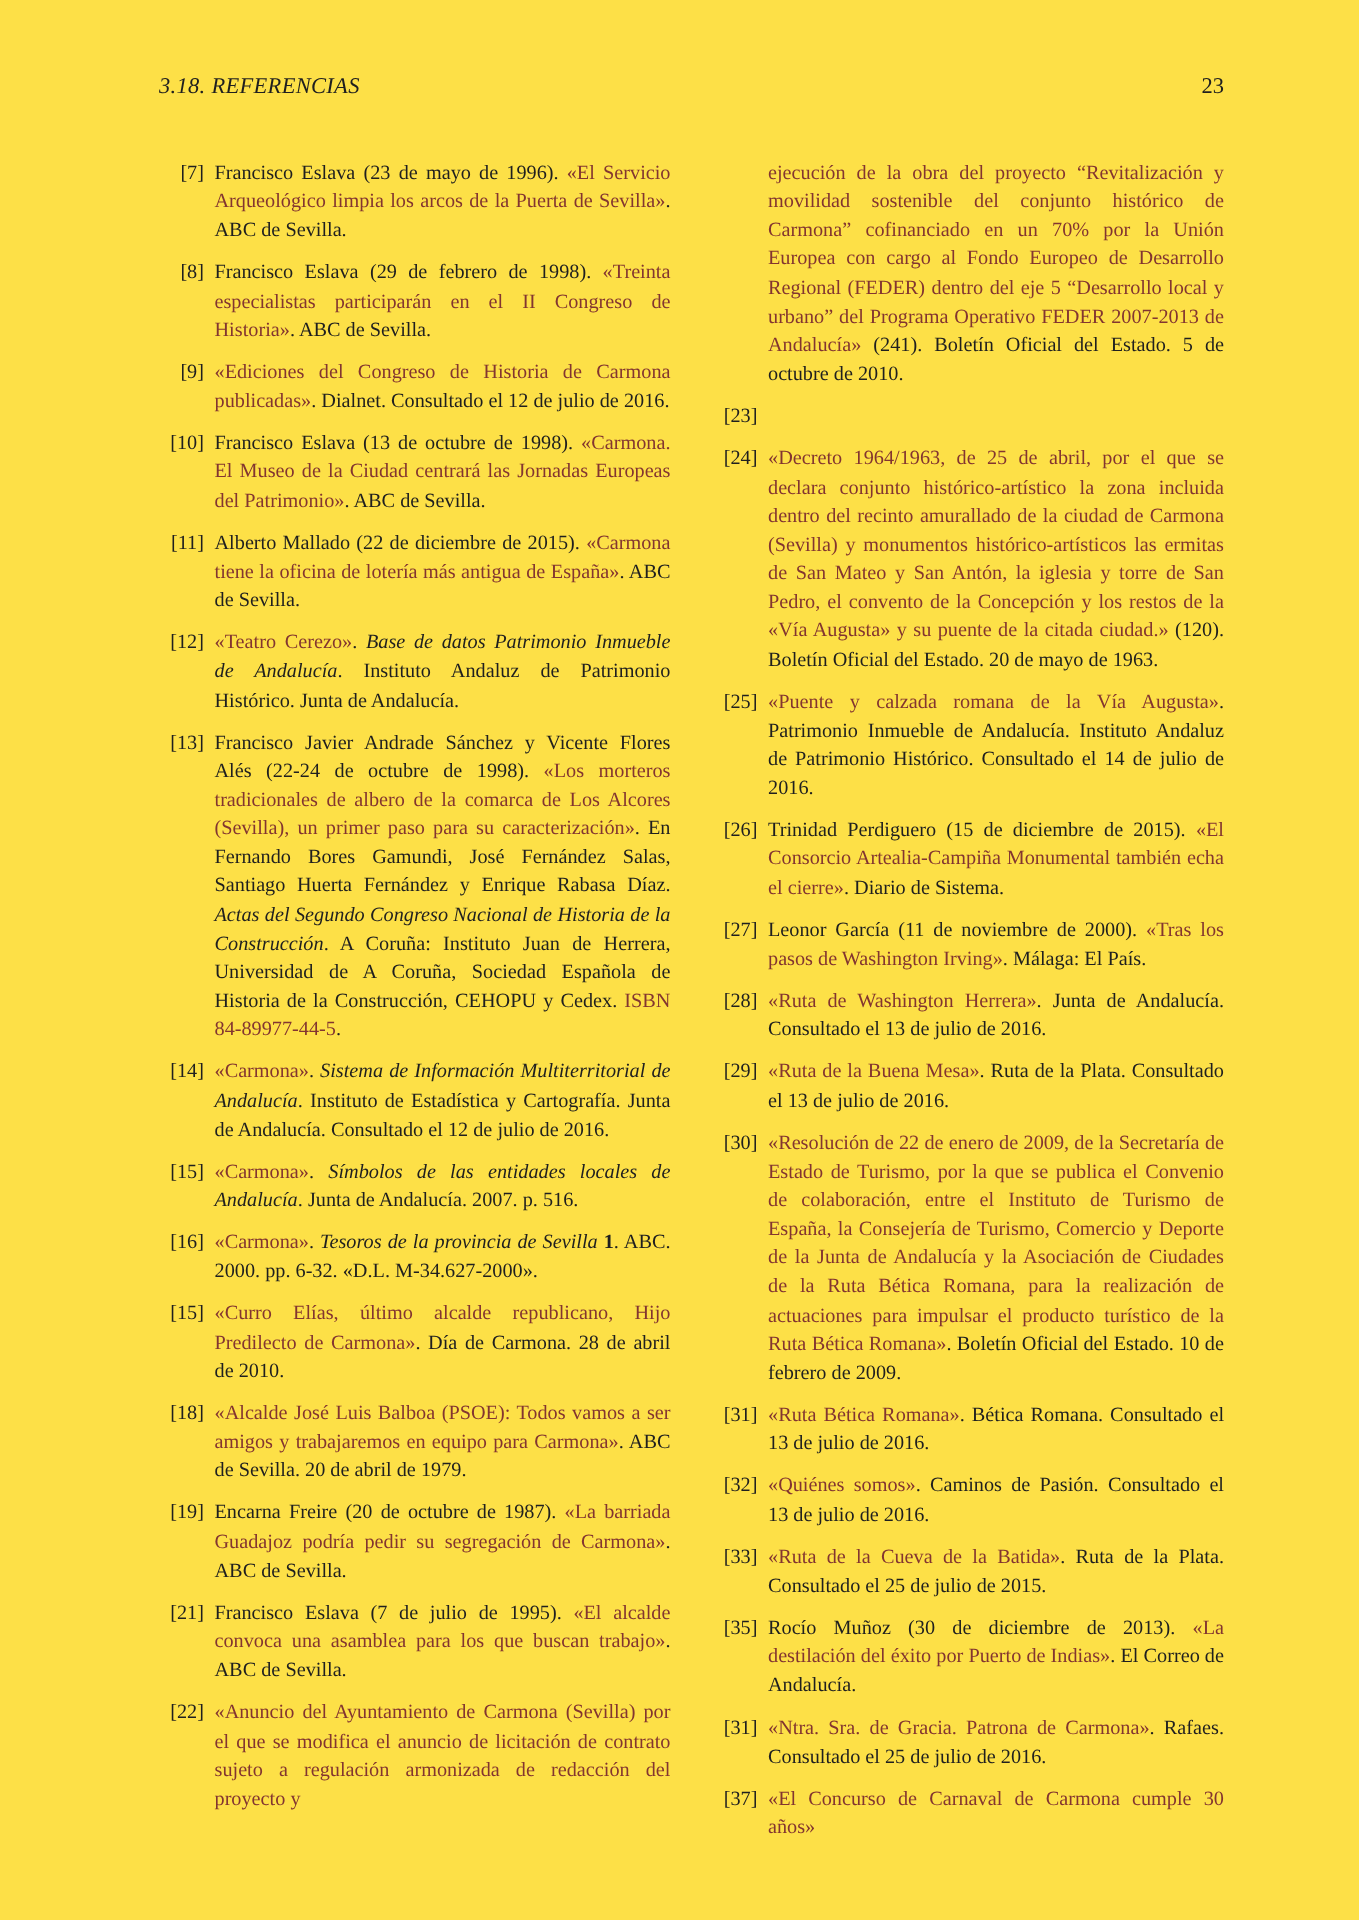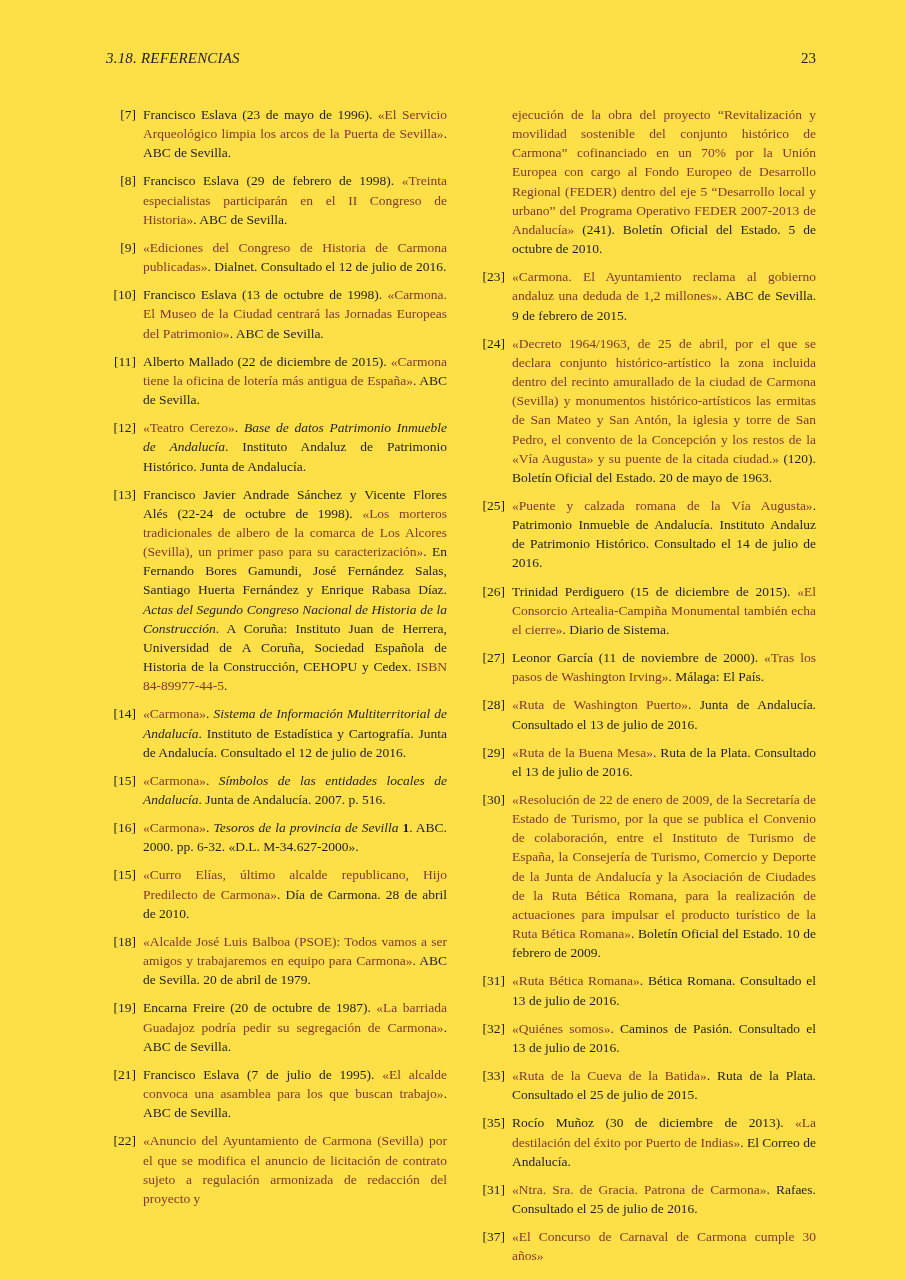--- a/index.html
+++ b/index.html
@@ -122,41 +122,40 @@
           <div class="ref-text"><span class="seg-link">«Anuncio del Ayuntamiento de Carmona (Sevilla) por el que se modifica el anuncio de licitación de contrato sujeto a regulación armonizada de redacción del proyecto y</span></div>
         </div>
       </div>
     <div class="col" id="col-right">
         <div class="ref-item">
           <span class="ref-num"></span>
           <div class="ref-text"><span class="seg-link">ejecución de la obra del proyecto “Revitalización y movilidad sostenible del conjunto histórico de Carmona” cofinanciado en un 70% por la Unión Europea con cargo al Fondo Europeo de Desarrollo Regional (FEDER) dentro del eje 5 “Desarrollo local y urbano” del Programa Operativo FEDER 2007-2013 de Andalucía»</span><span class="seg-plain"> (241). Boletín Oficial del Estado. 5 de octubre de 2010.</span></div>
         </div>
         <div class="ref-item">
           <span class="ref-num">[23]</span>
-          <div class="ref-text"><span class="seg-link">«Carmona. El Ayuntamiento reclama al gobierno andaluz una deduda de 1,2 millones»</span><span class="seg-plain">. ABC de Sevilla. 9 de febrero de 2015.</span></div>
         </div>
         <div class="ref-item">
           <span class="ref-num">[24]</span>
           <div class="ref-text"><span class="seg-link">«Decreto 1964/1963, de 25 de abril, por el que se declara conjunto histórico-artístico la zona incluida dentro del recinto amurallado de la ciudad de Carmona (Sevilla) y monumentos histórico-artísticos las ermitas de San Mateo y San Antón, la iglesia y torre de San Pedro, el convento de la Concepción y los restos de la «Vía Augusta» y su puente de la citada ciudad.»</span><span class="seg-plain"> (120). Boletín Oficial del Estado. 20 de mayo de 1963.</span></div>
         </div>
         <div class="ref-item">
           <span class="ref-num">[25]</span>
           <div class="ref-text"><span class="seg-link">«Puente y calzada romana de la Vía Augusta»</span><span class="seg-plain">. Patrimonio Inmueble de Andalucía. Instituto Andaluz de Patrimonio Histórico. Consultado el 14 de julio de 2016.</span></div>
         </div>
         <div class="ref-item">
           <span class="ref-num">[26]</span>
           <div class="ref-text"><span class="seg-plain">Trinidad Perdiguero (15 de diciembre de 2015). </span><span class="seg-link">«El Consorcio Artealia-Campiña Monumental también echa el cierre»</span><span class="seg-plain">. Diario de Sistema.</span></div>
         </div>
         <div class="ref-item">
           <span class="ref-num">[27]</span>
           <div class="ref-text"><span class="seg-plain">Leonor García (11 de noviembre de 2000). </span><span class="seg-link">«Tras los pasos de Washington Irving»</span><span class="seg-plain">. Málaga: El País.</span></div>
         </div>
         <div class="ref-item">
           <span class="ref-num">[28]</span>
-          <div class="ref-text"><span class="seg-link">«Ruta de Washington Puerto»</span><span class="seg-plain">. Junta de Andalucía. Consultado el 13 de julio de 2016.</span></div>
+          <div class="ref-text"><span class="seg-link">«Ruta de Washington Herrera»</span><span class="seg-plain">. Junta de Andalucía. Consultado el 13 de julio de 2016.</span></div>
         </div>
         <div class="ref-item">
           <span class="ref-num">[29]</span>
           <div class="ref-text"><span class="seg-link">«Ruta de la Buena Mesa»</span><span class="seg-plain">. Ruta de la Plata. Consultado el 13 de julio de 2016.</span></div>
         </div>
         <div class="ref-item">
           <span class="ref-num">[30]</span>
           <div class="ref-text"><span class="seg-link">«Resolución de 22 de enero de 2009, de la Secretaría de Estado de Turismo, por la que se publica el Convenio de colaboración, entre el Instituto de Turismo de España, la Consejería de Turismo, Comercio y Deporte de la Junta de Andalucía y la Asociación de Ciudades de la Ruta Bética Romana, para la realización de actuaciones para impulsar el producto turístico de la Ruta Bética Romana»</span><span class="seg-plain">. Boletín Oficial del Estado. 10 de febrero de 2009.</span></div>
         </div>
         <div class="ref-item">

